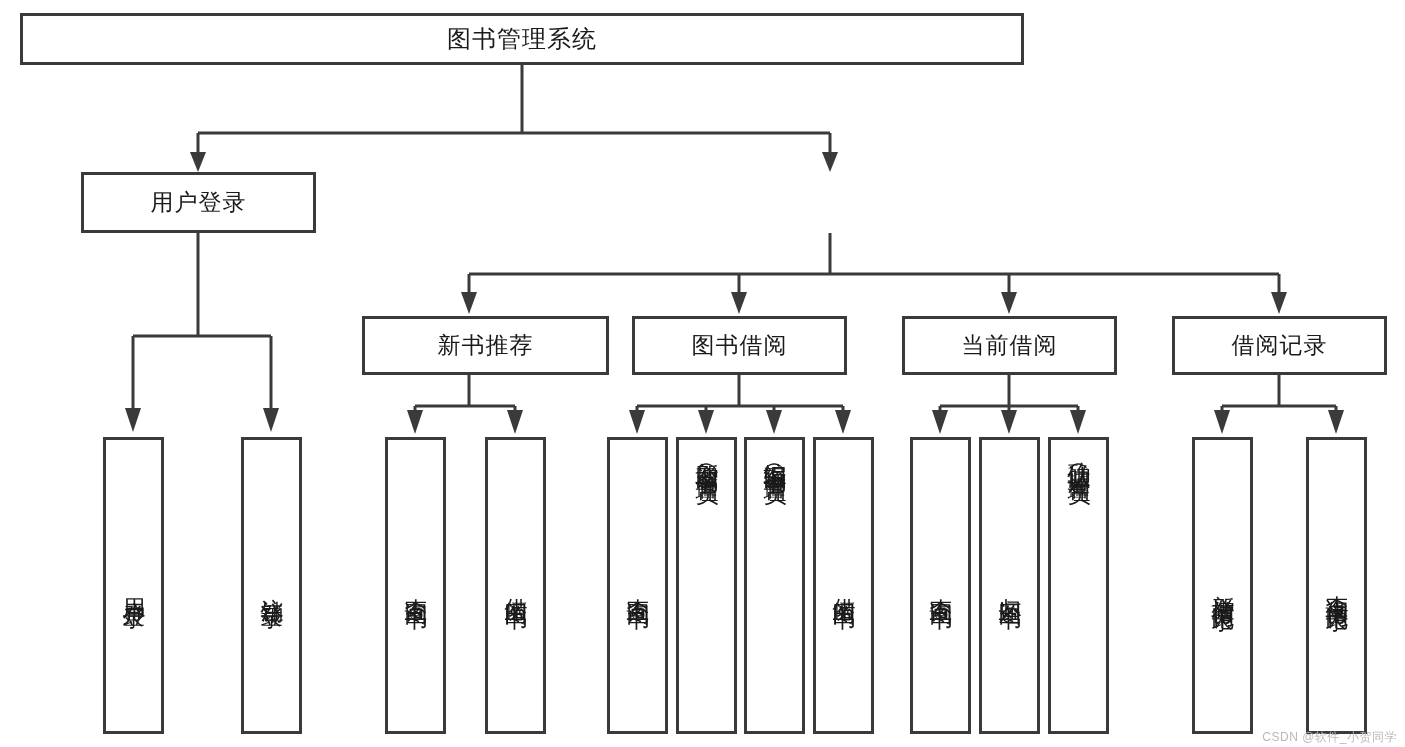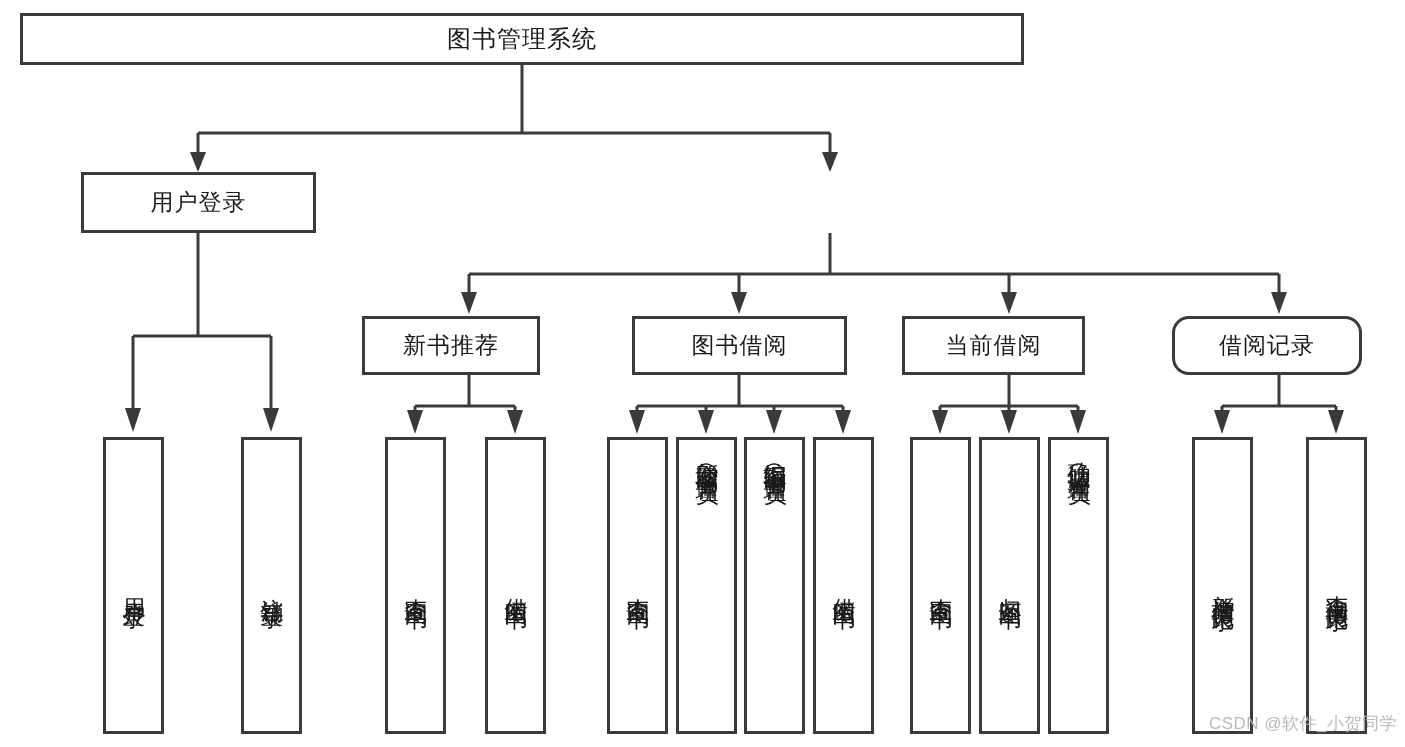--- a/index.html
+++ b/index.html
@@ -72,22 +72,22 @@
     stroke: #3a3a3a;
     stroke-width: 3;
     fill: none;
   }
   .arrow-head {
     fill: #3a3a3a;
   }
   .watermark {
     position: absolute;
     right: 8px;
-    bottom: 12px;
-    font-size: 17px;
+    bottom: 1px;
+    font-size: 12px;
     color: #b9b9b9;
     white-space: nowrap;
     letter-spacing: 0.5px;
   }
 </style>
 </head>
 <body>
 
 <div id="canvas">
 
@@ -155,30 +155,30 @@
   </svg>
 
   <div class="node h-node root" style="left:20px; top:13px; width:1004px; height:52px;">
     <span class="node-label">图书管理系统</span>
   </div>
 
   <div class="node h-node" style="left:81px; top:172px; width:235px; height:61px;">
     <span class="node-label">用户登录</span>
   </div>
 
-  <div class="node h-node" style="left:362px; top:316px; width:178px; height:59px;justify-content:center;">
+  <div class="node h-node" style="left:362px; top:316px; width:247px; height:59px;justify-content:center;">
     <span class="node-label">新书推荐</span>
   </div>
   <div class="node h-node" style="left:632px; top:316px; width:215px; height:59px;align-items:center;">
     <span class="node-label">图书借阅</span>
   </div>
-  <div class="node h-node" style="left:902px; top:316px; width:183px; height:59px;">
+  <div class="node h-node" style="left:902px; top:316px; width:215px; height:59px;">
     <span class="node-label">当前借阅</span>
   </div>
-  <div class="node h-node" style="left:1172px; top:316px; width:190px; height:59px;border-radius:17px;">
+  <div class="node h-node" style="left:1172px; top:316px; width:215px; height:59px;">
     <span class="node-label">借阅记录</span>
   </div>
 
   <div class="node v-node centered" style="left:103px; top:437px; width:61px; height:297px;">
     <span class="node-label">用户登录</span>
   </div>
   <div class="node v-node centered" style="left:241px; top:437px; width:61px; height:297px;">
     <span class="node-label">注销登录</span>
   </div>
 

